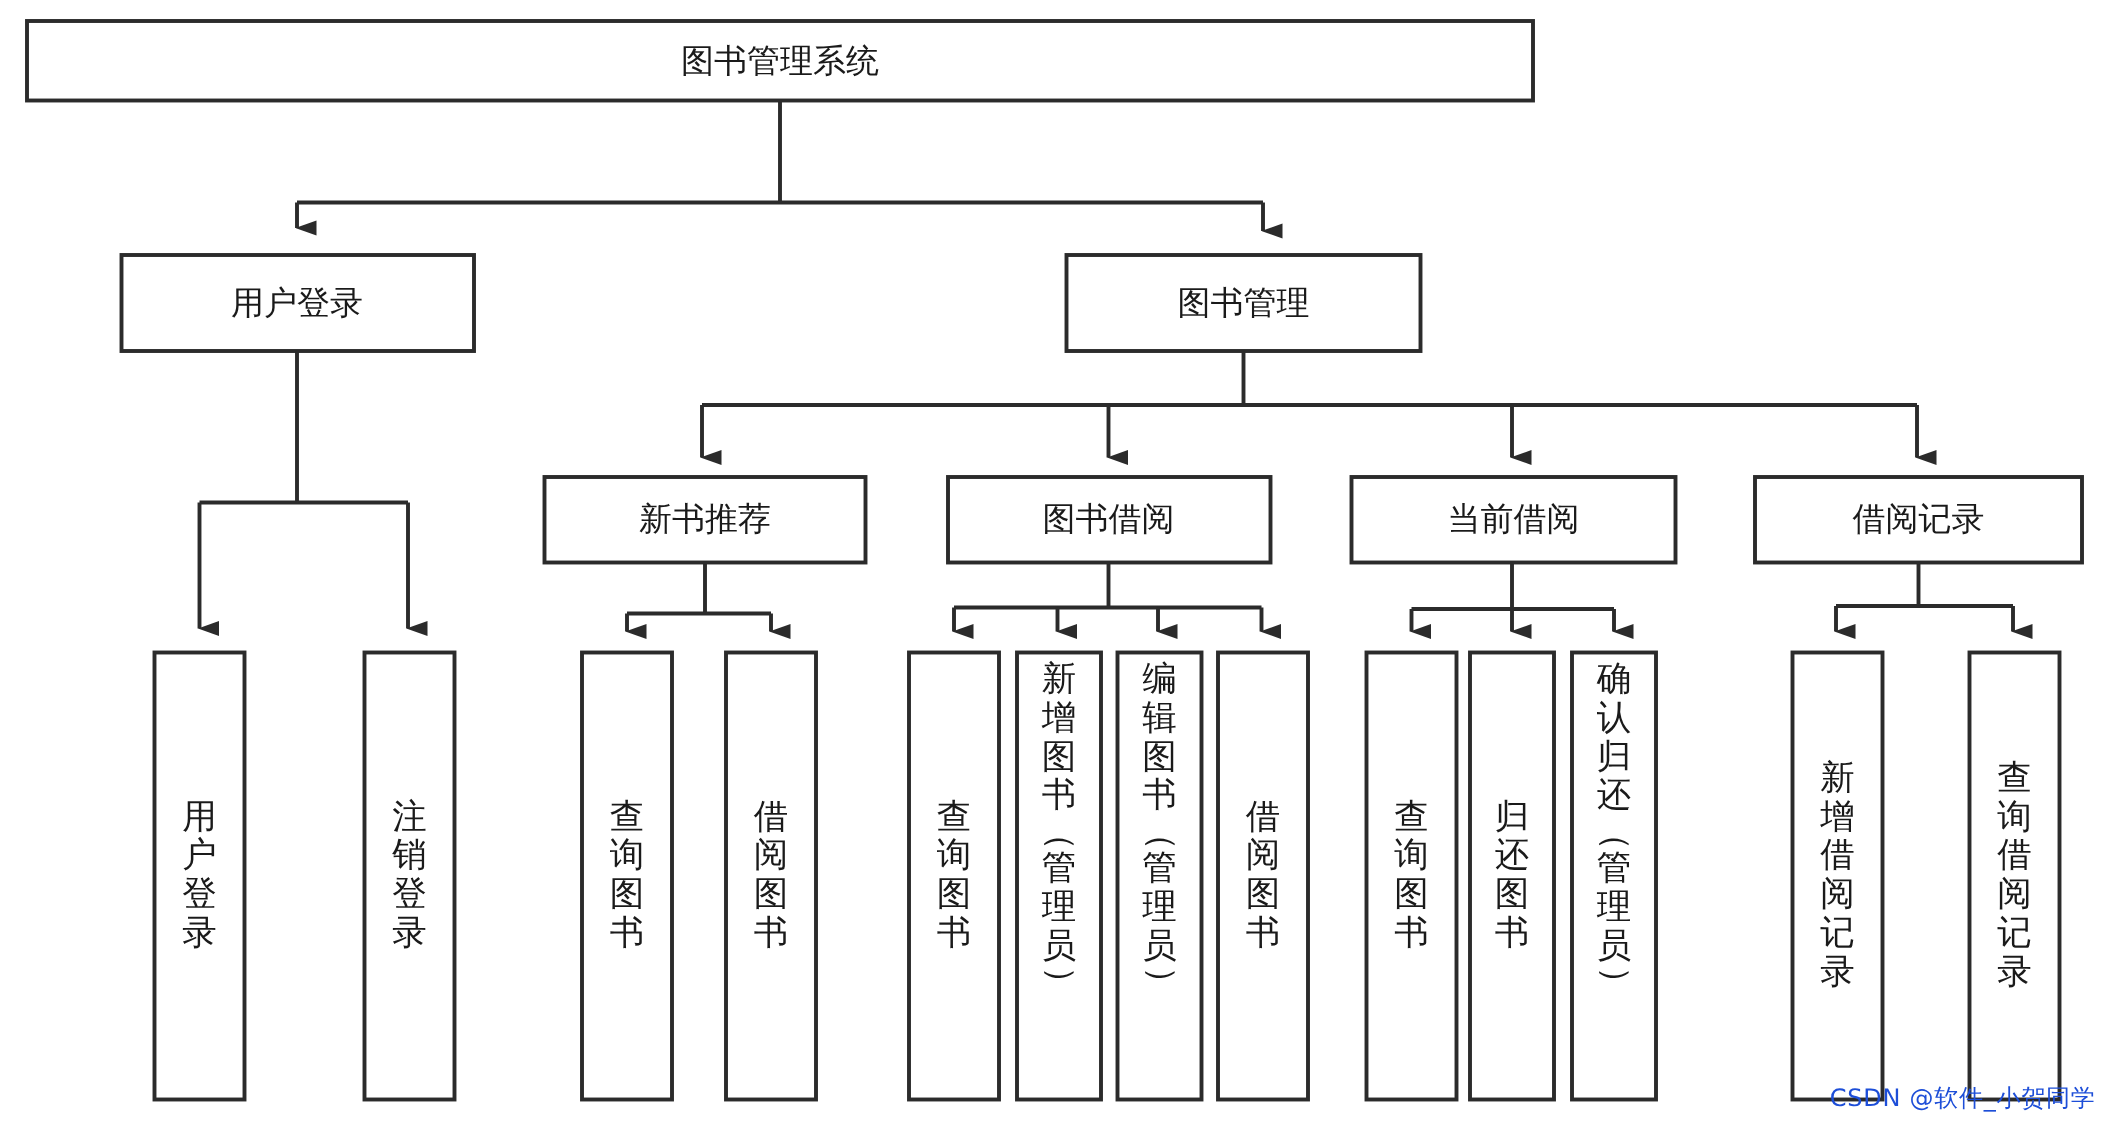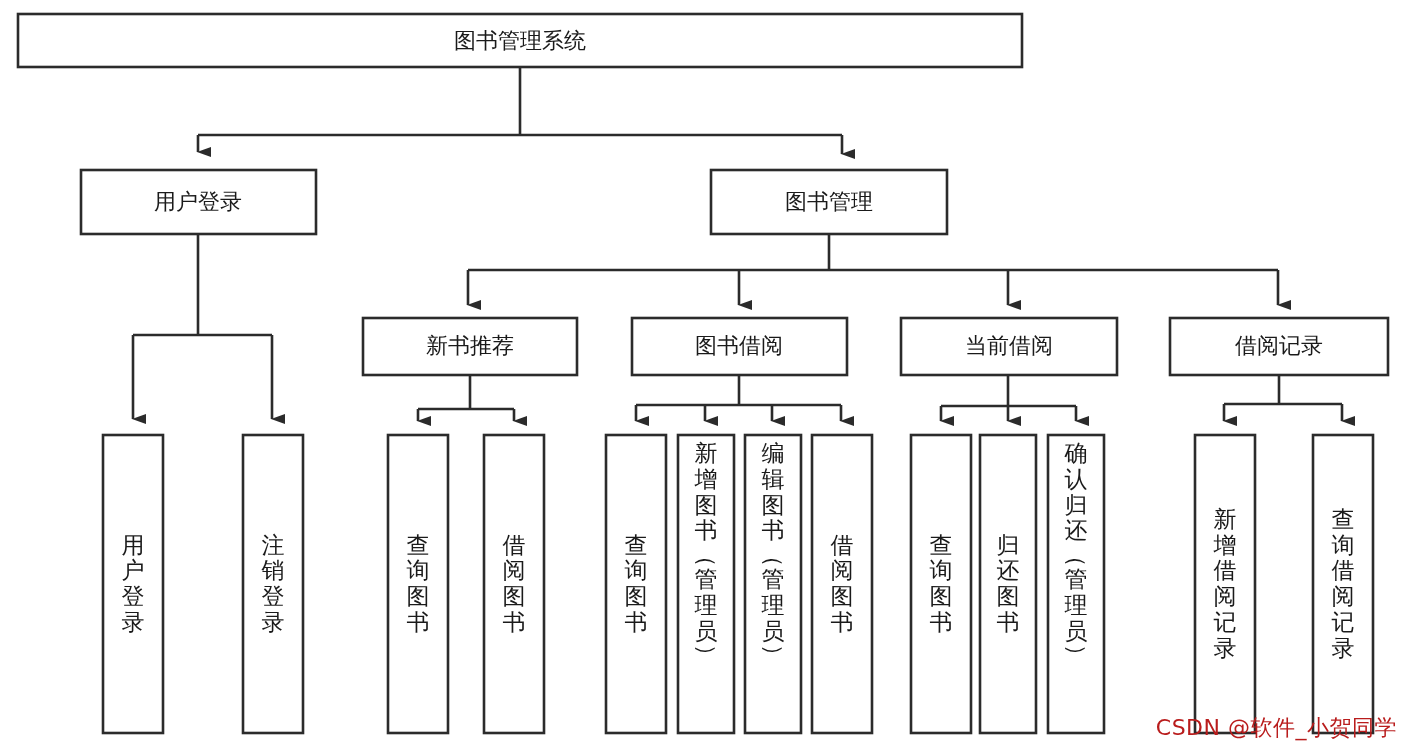--- a/index.html
+++ b/index.html
@@ -65,22 +65,22 @@
     fill: none;
   }
   .arrow-head {
     fill: #2b2b2b;
   }
   .watermark {
     position: absolute;
     right: 8px;
     bottom: 4px;
     font-family: "DejaVu Sans", "Liberation Sans", sans-serif;
-    font-size: 22px;
-    color: #b91c1c;
+    font-size: 16px;
+    color: #1d4ed8;
     letter-spacing: 0.5px;
     white-space: nowrap;
   }
 </style>
 </head>
 <body>
 
 <div id="canvas">
 
   <svg id="tree" viewBox="0 0 1405 747">

